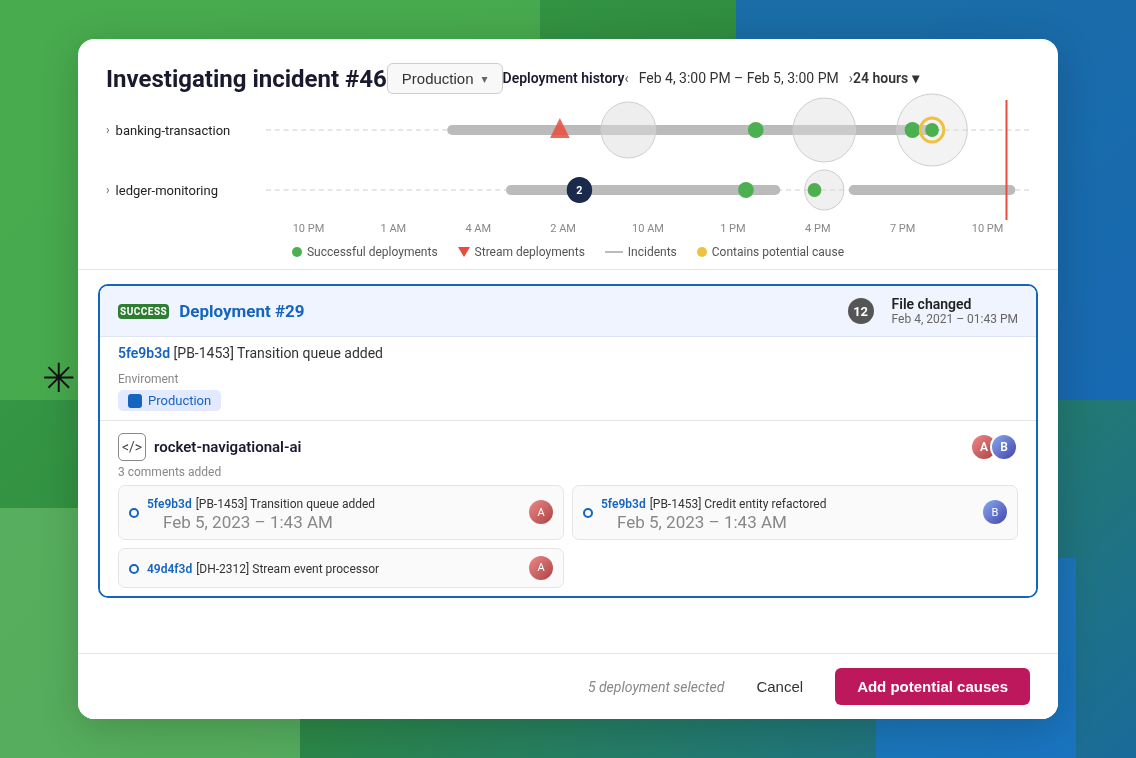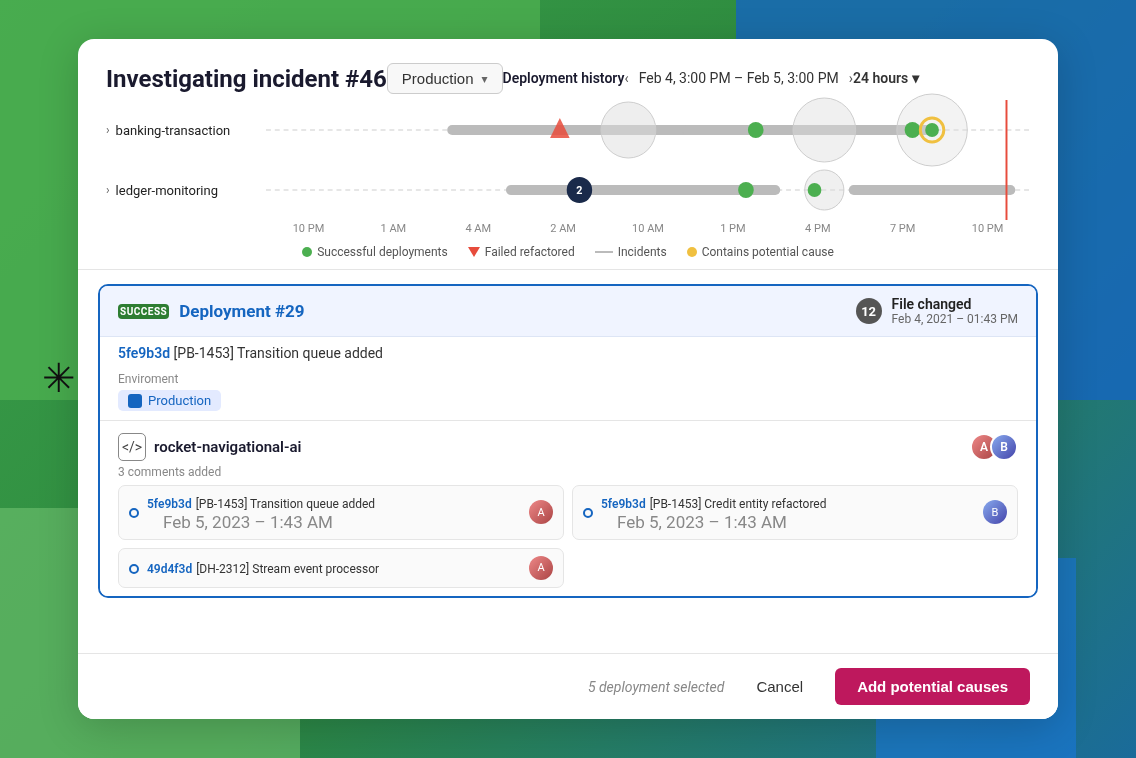--- a/index.html
+++ b/index.html
@@ -247,21 +247,21 @@
       text-transform: uppercase;
     }
     .deployment-name {
       font-size: 17px;
       font-weight: 700;
       color: #1565c0;
     }
     .deployment-card-header-right {
       display: flex;
       align-items: center;
-      gap: 10px;
+      gap: 18px;
     }
     .file-count-badge {
       background: #555;
       color: #fff;
       border-radius: 50%;
       width: 26px;
       height: 26px;
       display: flex;
       align-items: center;
       justify-content: center;
@@ -580,21 +580,21 @@
       <span class="time-label">10 PM</span>
     </div>
 
     <div class="legend-row">
       <div class="legend-item">
         <div class="legend-dot" style="background:#4caf50"></div>
         <span>Successful deployments</span>
       </div>
       <div class="legend-item">
         <div class="legend-triangle"></div>
-        <span>Failed refactored</span>
+        <span>Stream deployments</span>
       </div>
       <div class="legend-item">
         <div class="legend-line"></div>
         <span>Incidents</span>
       </div>
       <div class="legend-item">
         <div class="legend-dot" style="background:#f0c040"></div>
         <span>Contains potential cause</span>
       </div>
     </div>

